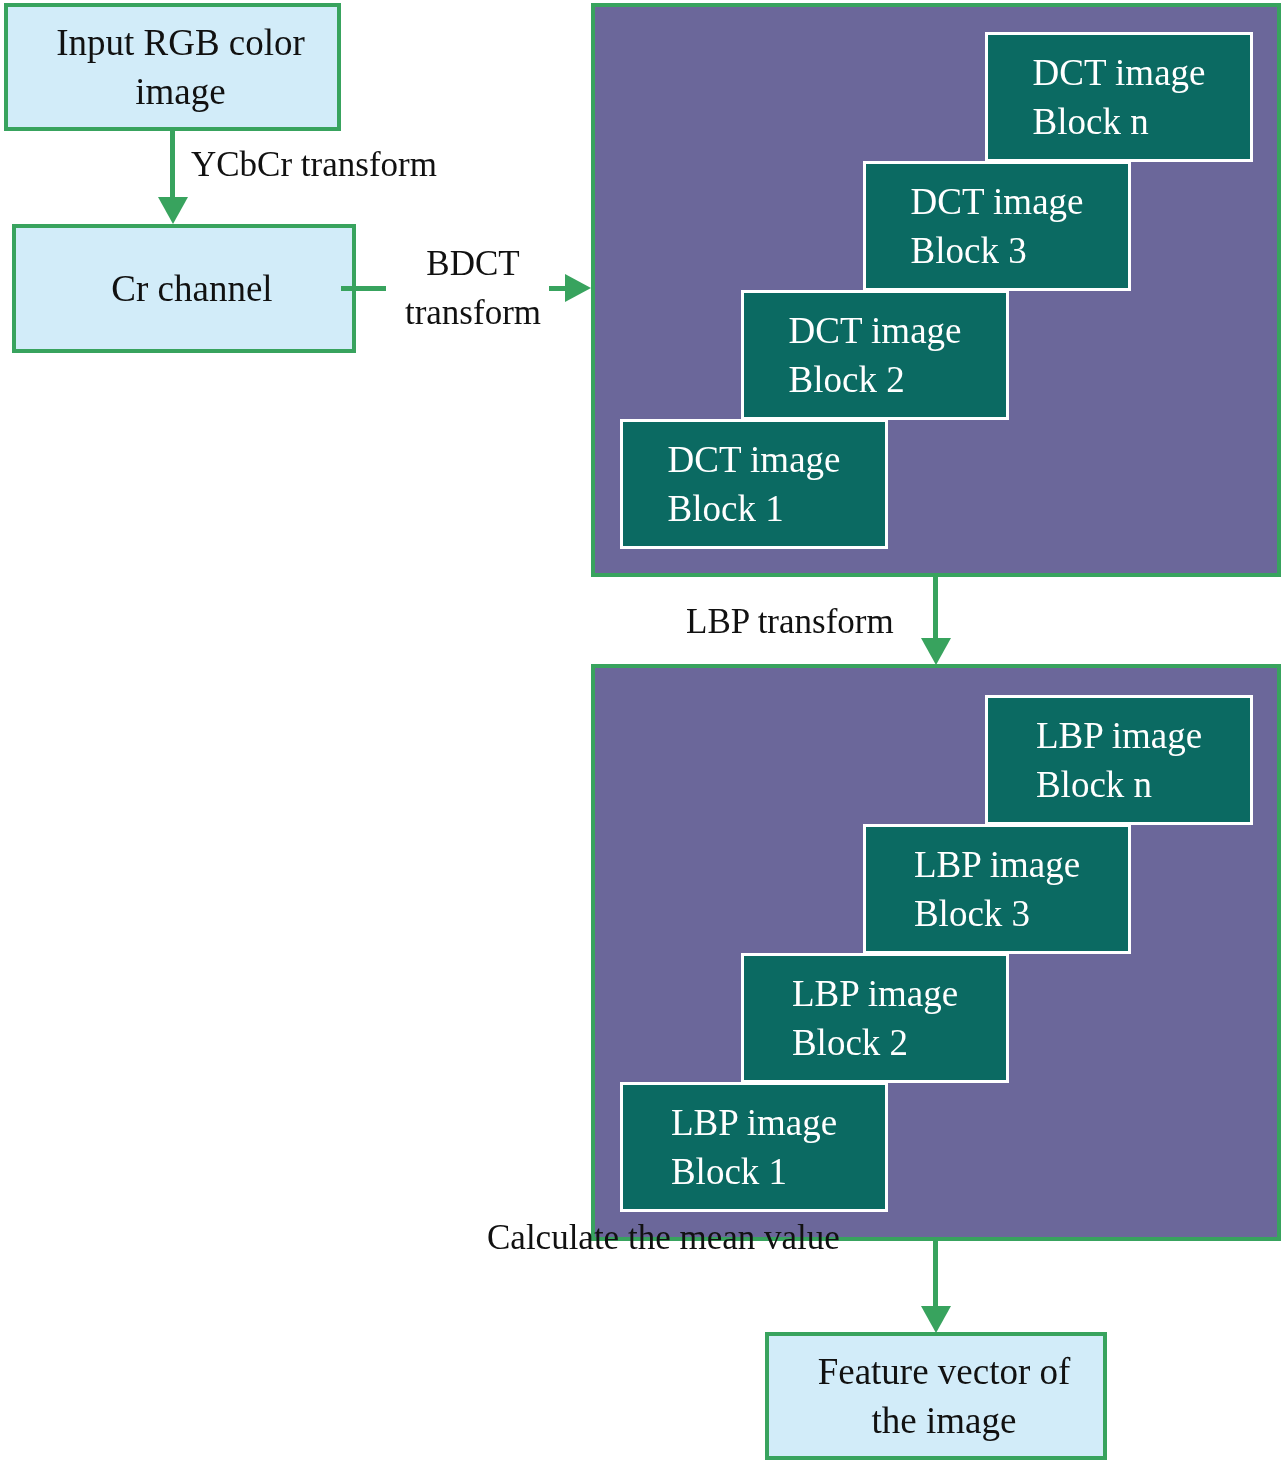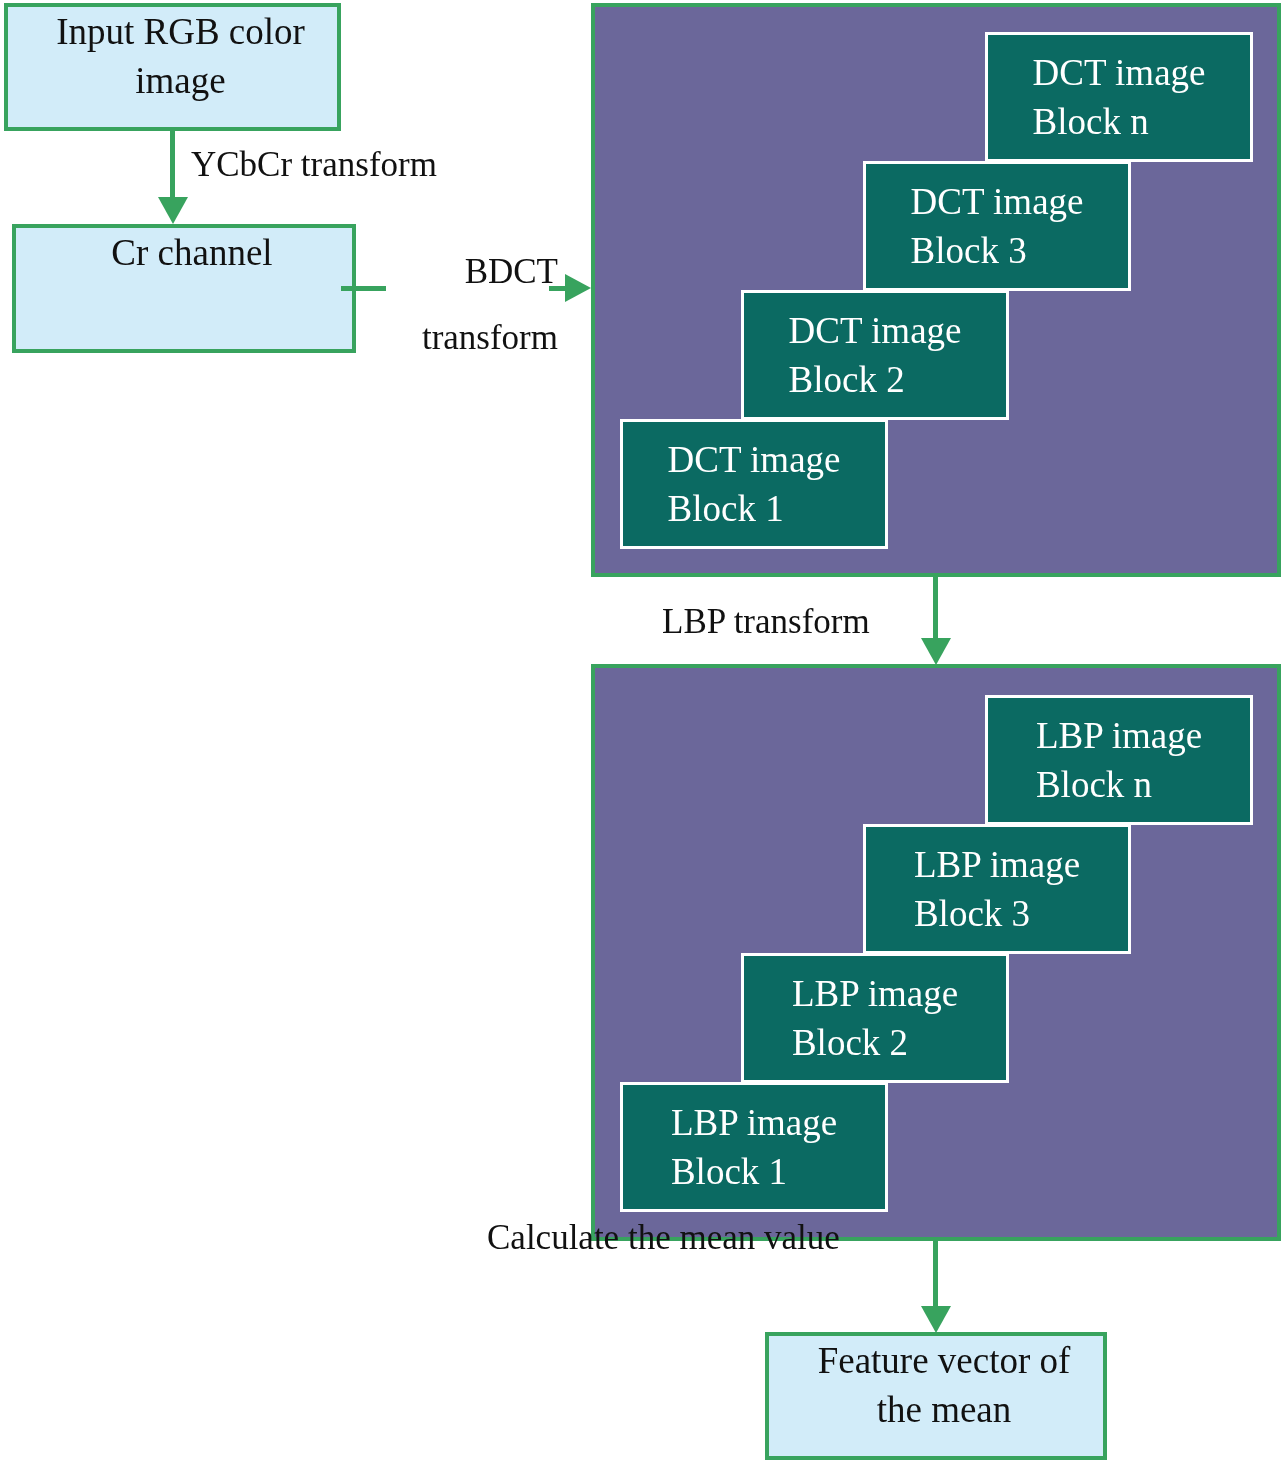--- a/index.html
+++ b/index.html
@@ -19,20 +19,21 @@
     width:1281px;
     height:1463px;
     background:#ffffff;
     overflow:hidden;
   }
   .node{
     position:absolute;
     background:var(--blue);
     border:4px solid var(--green);
     display:flex;
+    align-items:center;
     justify-content:center;
     padding-left:16px;
   }
   .node .txt{
     white-space:pre-line;
     text-align:center;
     font-size:37px;
     line-height:49px;
     color:var(--ink);
   }
@@ -83,22 +84,22 @@
     border-left:26px solid var(--green);
   }
   .lbl{
     position:absolute;
     font-size:35px;
     line-height:40px;
     color:var(--ink);
     white-space:pre-line;
   }
   .lbl.center{
-    text-align:right;
-    line-height:66px;
+    text-align:center;
+    line-height:49px;
   }
 </style>
 </head>
 <body>
 
 <div class="canvas">
 
   <div class="node" style="left:4px;top:3px;width:337px;height:128px">
     <span class="txt">Input RGB color
 image</span>
@@ -132,21 +133,21 @@
 Block 3</span>
     </div>
     <div class="block" style="left:390px;top:25px">
       <span class="txt">DCT image
 Block n</span>
     </div>
   </div>
 
   <div class="vline" style="left:933px;top:577px;height:62px"></div>
   <div class="head-down" style="left:921px;top:638px"></div>
-  <div class="lbl" style="left:662px;top:602px">LBP transform</div>
+  <div class="lbl" style="left:686px;top:602px">LBP transform</div>
 
   <div class="panel" style="left:591px;top:664px;width:690px;height:577px">
     <div class="block" style="left:25px;top:414px">
       <span class="txt">LBP image
 Block 1</span>
     </div>
     <div class="block" style="left:146px;top:285px">
       <span class="txt">LBP image
 Block 2</span>
     </div>
@@ -159,16 +160,16 @@
 Block n</span>
     </div>
   </div>
 
   <div class="vline" style="left:933px;top:1241px;height:66px"></div>
   <div class="head-down" style="left:921px;top:1306px"></div>
   <div class="lbl" style="left:487px;top:1218px">Calculate the mean value</div>
 
   <div class="node" style="left:765px;top:1332px;width:342px;height:128px">
     <span class="txt">Feature vector of
-the mean</span>
+the image</span>
   </div>
 
 </div>
 
 </body></html>

